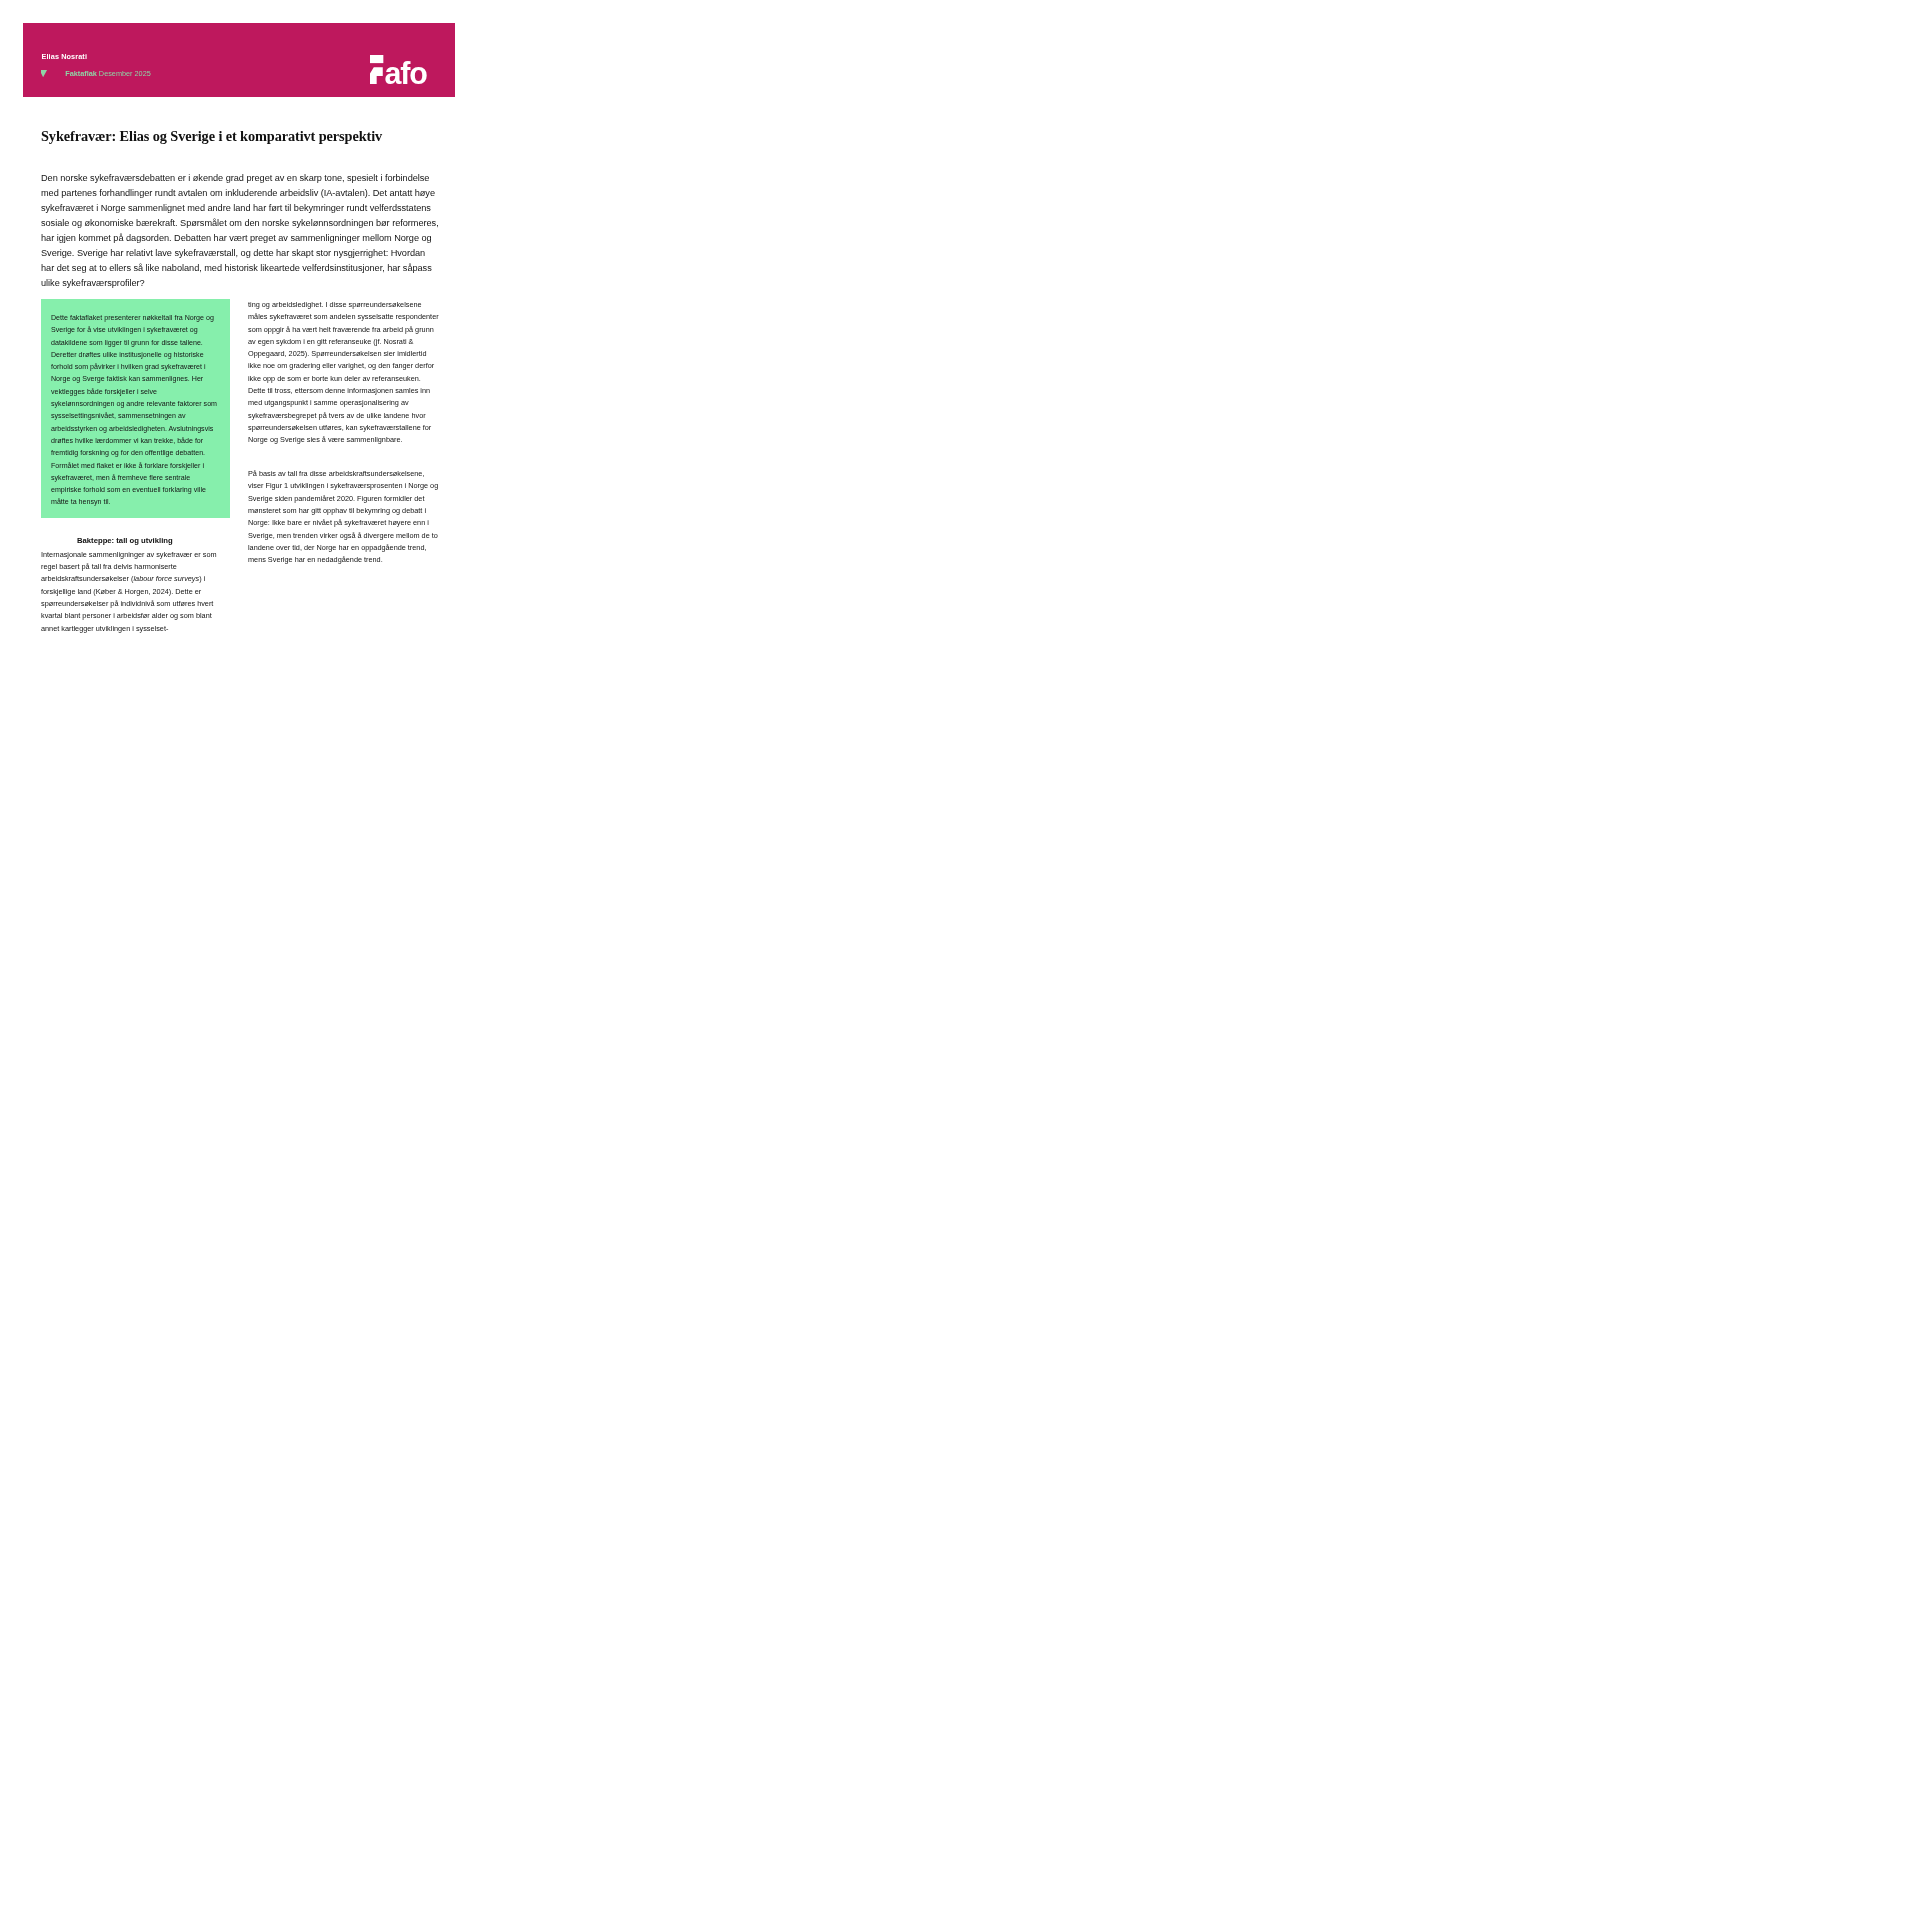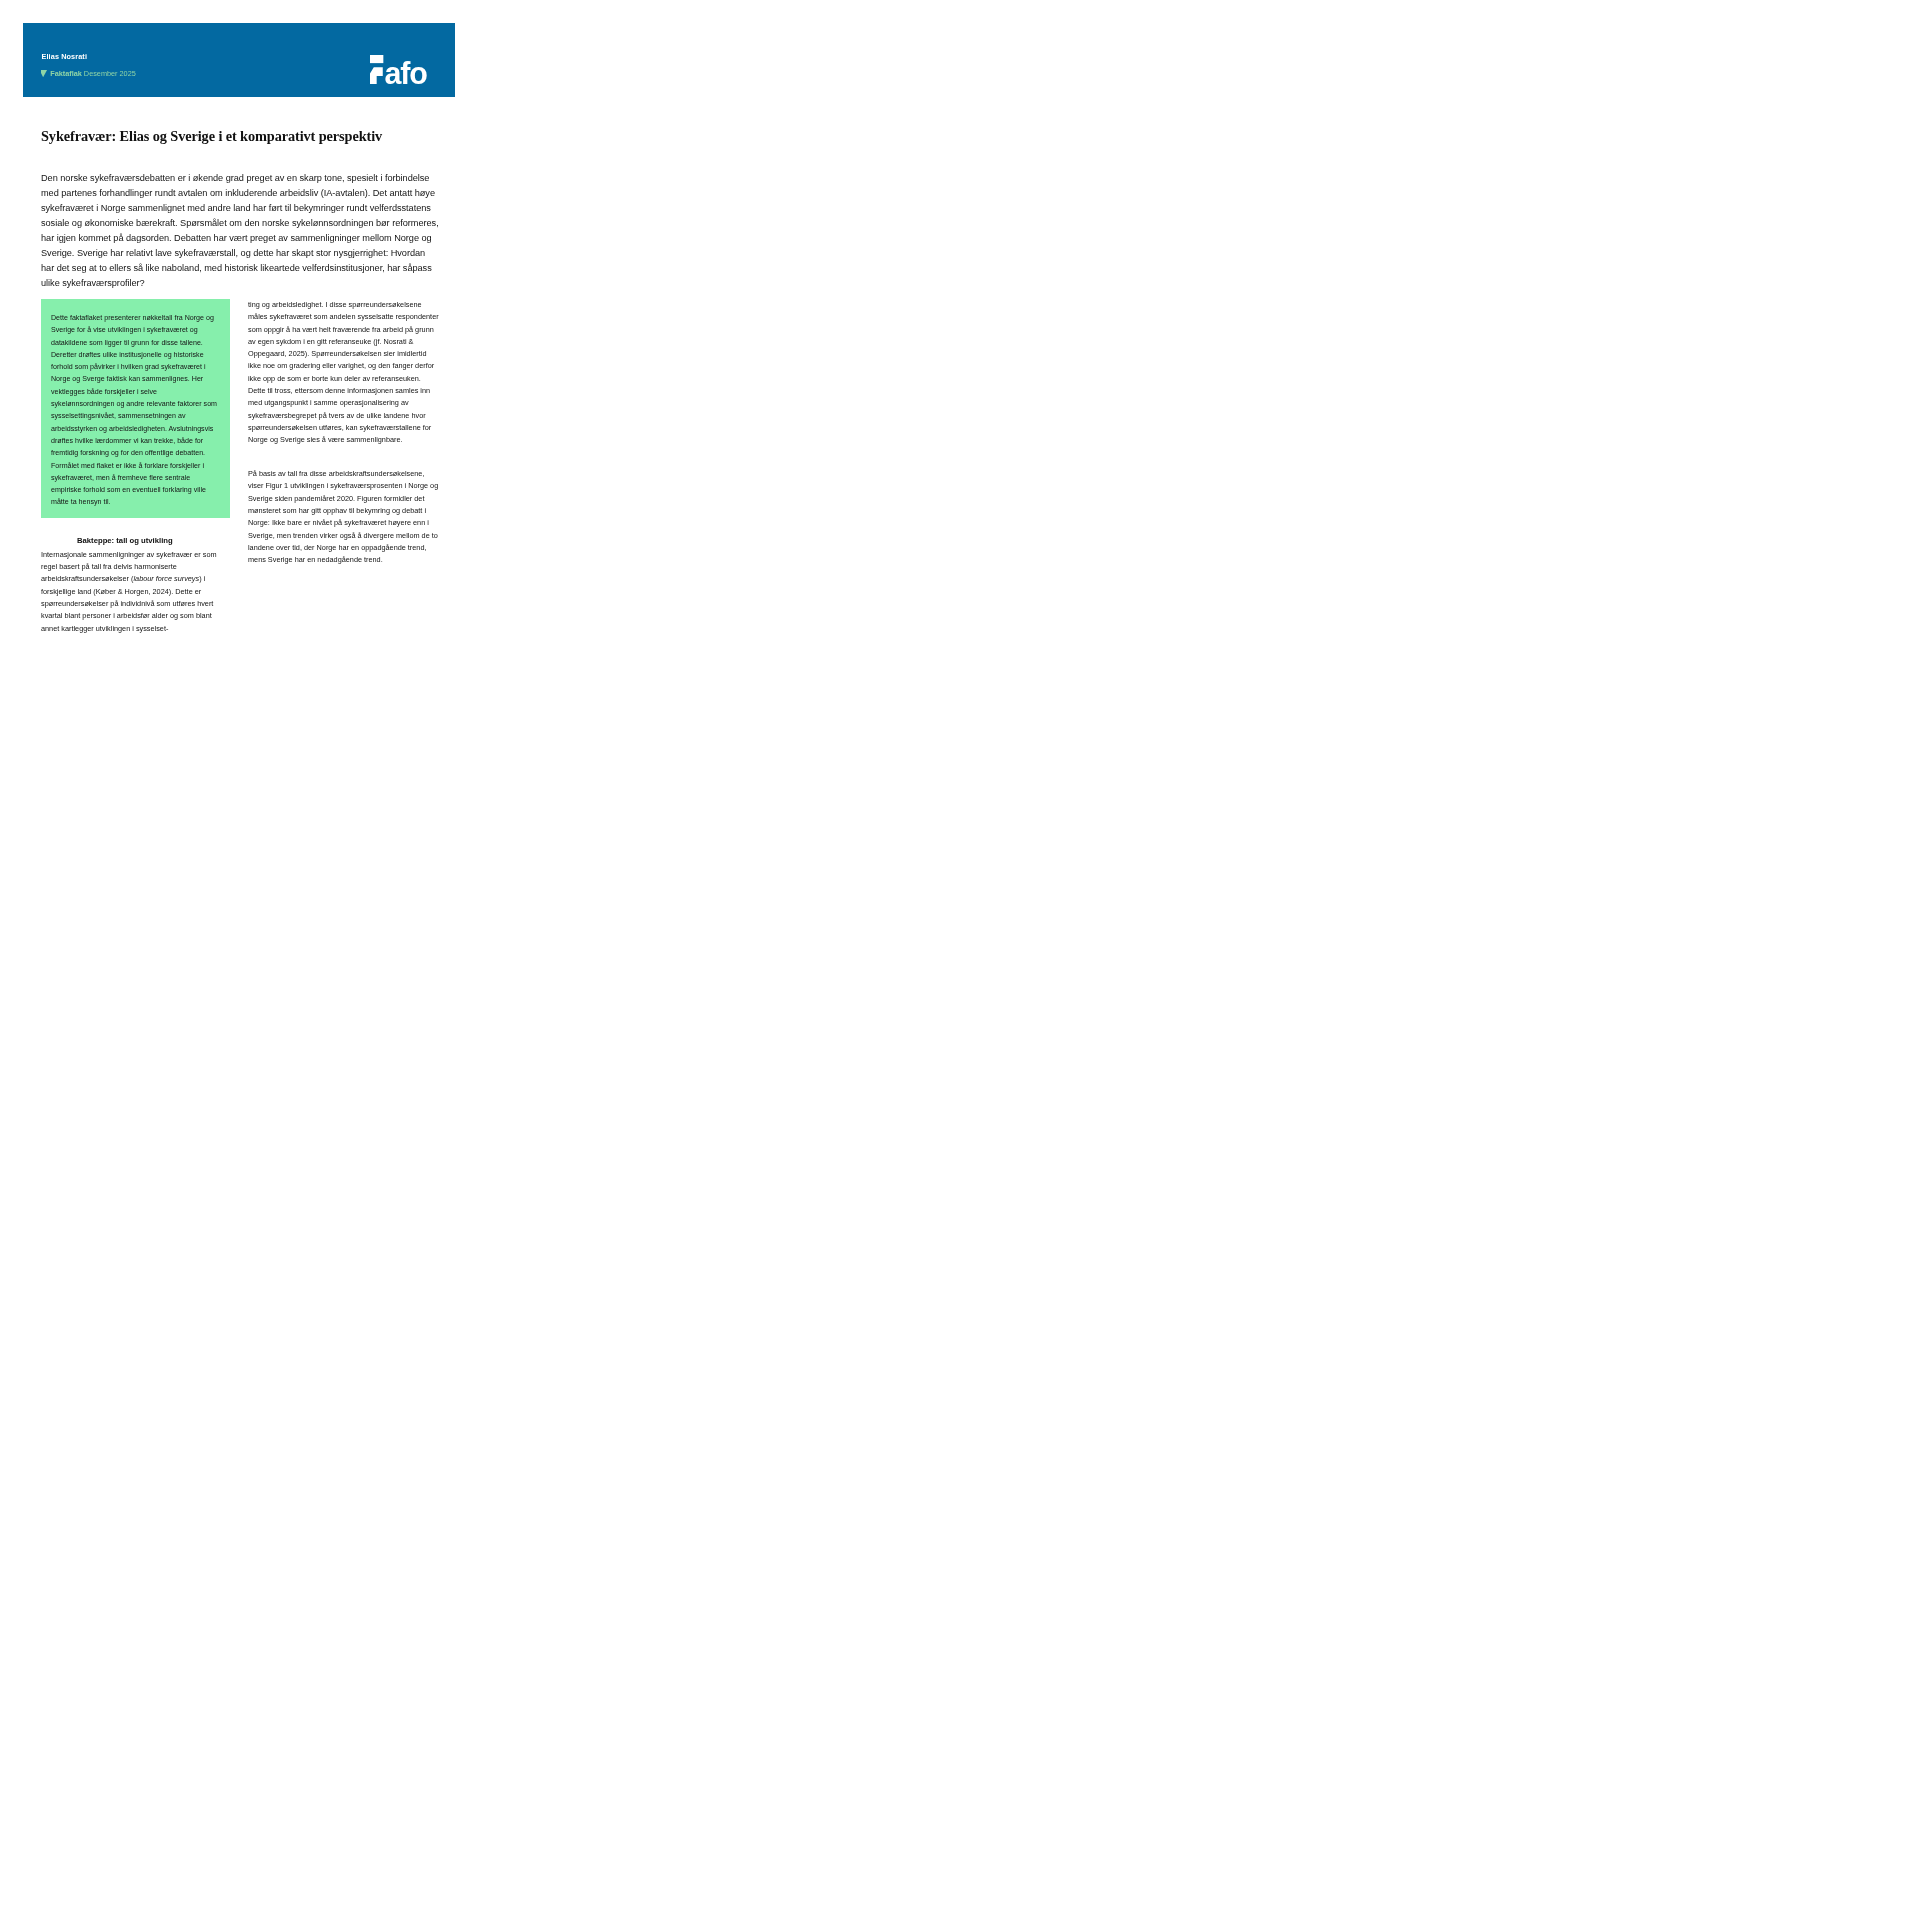--- a/index.html
+++ b/index.html
@@ -8,29 +8,29 @@
     position:relative;
     width:478px;height:676px;
     background:#ffffff;
     font-family:"Liberation Sans", sans-serif;
     color:#121212;
     overflow:hidden;
   }
   
   .band{
     position:absolute;left:23px;top:23px;width:432px;height:74px;
-    background:#0369a1;
+    background:#be185d;
   }
   .author{
     position:absolute;left:18.5px;top:28.5px;
     font-size:7.3px;font-weight:700;color:#ffffff;letter-spacing:0.1px;
   }
   .issue{
     position:absolute;left:18px;top:46px;
-    display:flex;align-items:center;gap:3px;
+    display:flex;align-items:center;gap:18px;
     font-size:7.3px;color:#8FD5A6;
   }
   .pennant{
     width:6.2px;height:7.3px;background:#8FD5A6;
     clip-path:polygon(0 0,100% 0,34% 100%,0 42%);
     flex:0 0 auto;
   }
   .issue .series{font-weight:700;}
   .issue .date{font-weight:400;}
   .logo{

